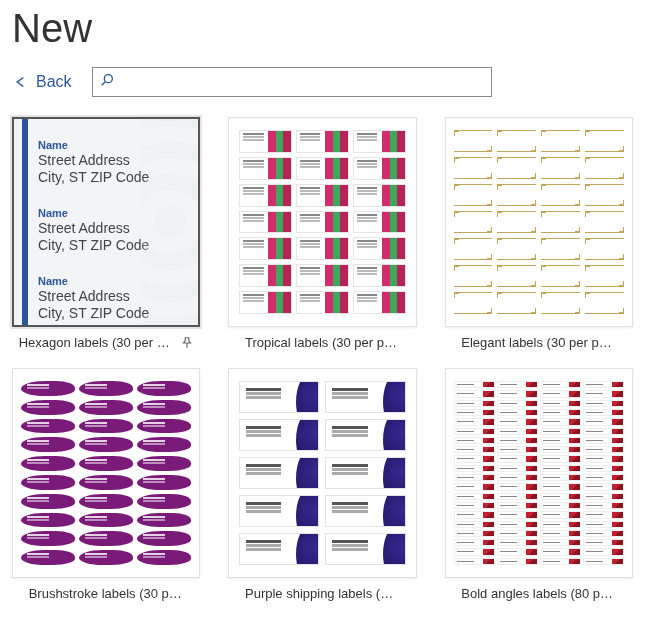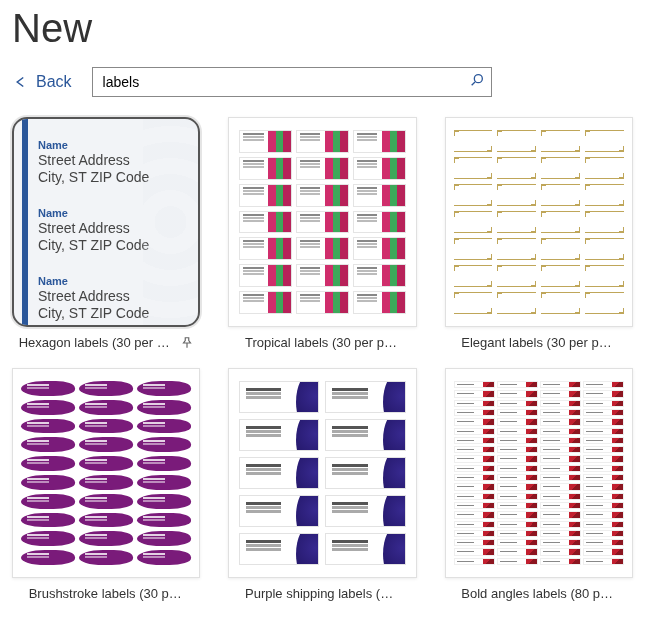--- a/index.html
+++ b/index.html
@@ -105,21 +105,20 @@
     .pin-icon {
       width: 14px;
       height: 14px;
       color: #666;
       flex-shrink: 0;
     }
     
     .hex-thumb {
       background: linear-gradient(to right, #f2f4f7 0%, #f2f4f7 100%);
       position: relative;
-      border-radius: 15px;
     }
     .hex-thumb::after {
       content: '';
       position: absolute;
       right: 0; top: 0; bottom: 0; width: 30%;
       background: repeating-radial-gradient(circle, #e6eaef, #e6eaef 16px, transparent 16px, transparent 32px);
       opacity: 0.25;
     }
     .hex-stripe { position: absolute; left: 8px; top: 0; bottom: 0; width: 6px; background: #2b579a; }
     .hex-group { position: absolute; left: 24px; }
@@ -160,21 +159,20 @@
 <div class="nav-row">
   <div class="back-btn">
     <span class="back-arrow">
       <svg viewBox="0 0 24 24" width="18" height="18" fill="none" stroke="#2b579a" stroke-width="2">
           <path d="M15 6l-8 6 8 6"></path>
         </svg>
     </span>
     <span>Back</span>
   </div>
   <div class="search-box">
-    <input class="search-input" type="text" value="labels" style="">
     <span class="search-icon">
       <svg viewBox="0 0 24 24" width="16" height="16" fill="none" stroke="#2b579a" stroke-width="2">
           <circle cx="10" cy="10" r="6"></circle>
           <path d="M20 20l-5-5"></path>
         </svg>
     </span>
   </div>
 </div>
 
 <div class="templates-grid">

